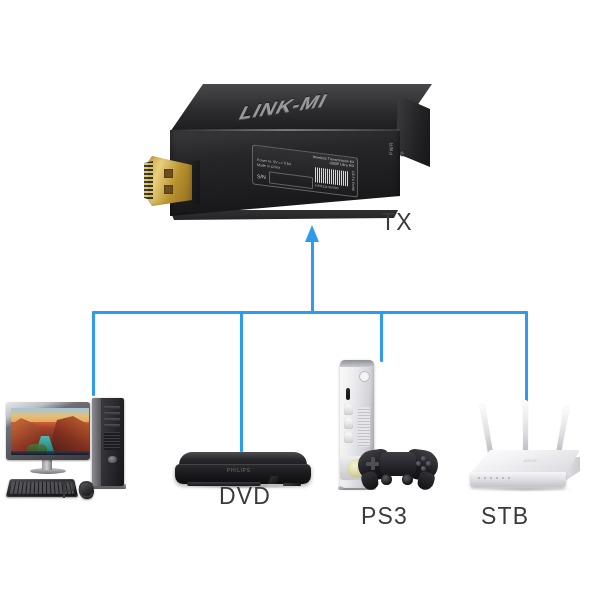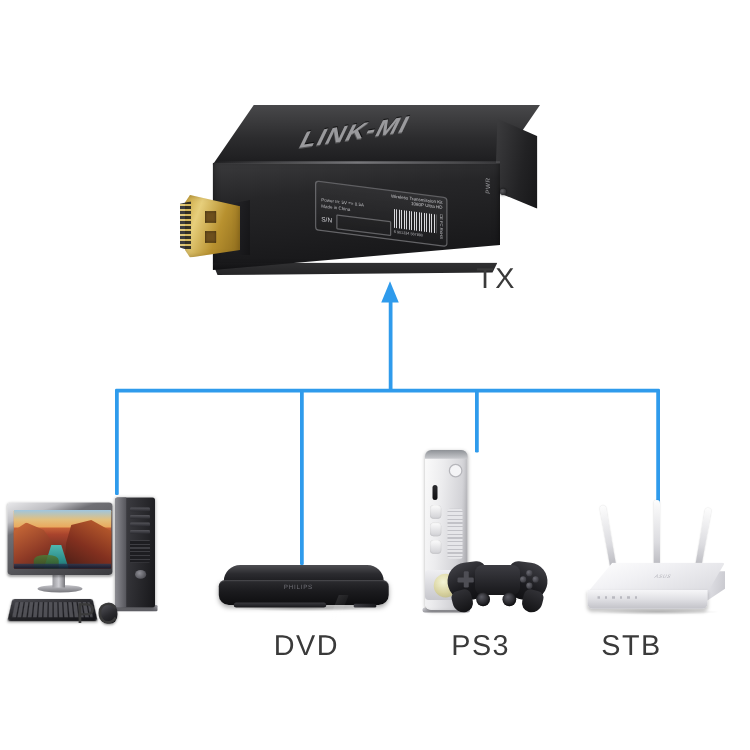--- a/index.html
+++ b/index.html
@@ -29,21 +29,21 @@
   }
 
   
   .label{
     position:absolute;color:#3a3a3a;
     font-size:23px;letter-spacing:1.2px;
     white-space:nowrap;
   }
   .lbl-tx{left:369px;top:209px;margin-left:12px;}
   .lbl-pc{left:61px;top:477px;}
-  .lbl-dvd{left:219px;top:503px;text-align:center;}
+  .lbl-dvd{left:219px;top:483px;text-align:center;}
   .lbl-ps3{left:361px;top:503px;}
   .lbl-stb{left:481px;top:503px;}
 
   
   #tx-device{position:absolute;left:148px;top:84px;width:290px;height:160px;}
   .tx-top-face{
     position:absolute;left:22px;top:0px;width:262px;height:48px;
     background:linear-gradient(180deg,#48484a 0%,#2c2c2e 55%,#1c1c1e 100%);
     clip-path:polygon(33px 0, 262px 0, 229px 48px, 0 48px);
   }

